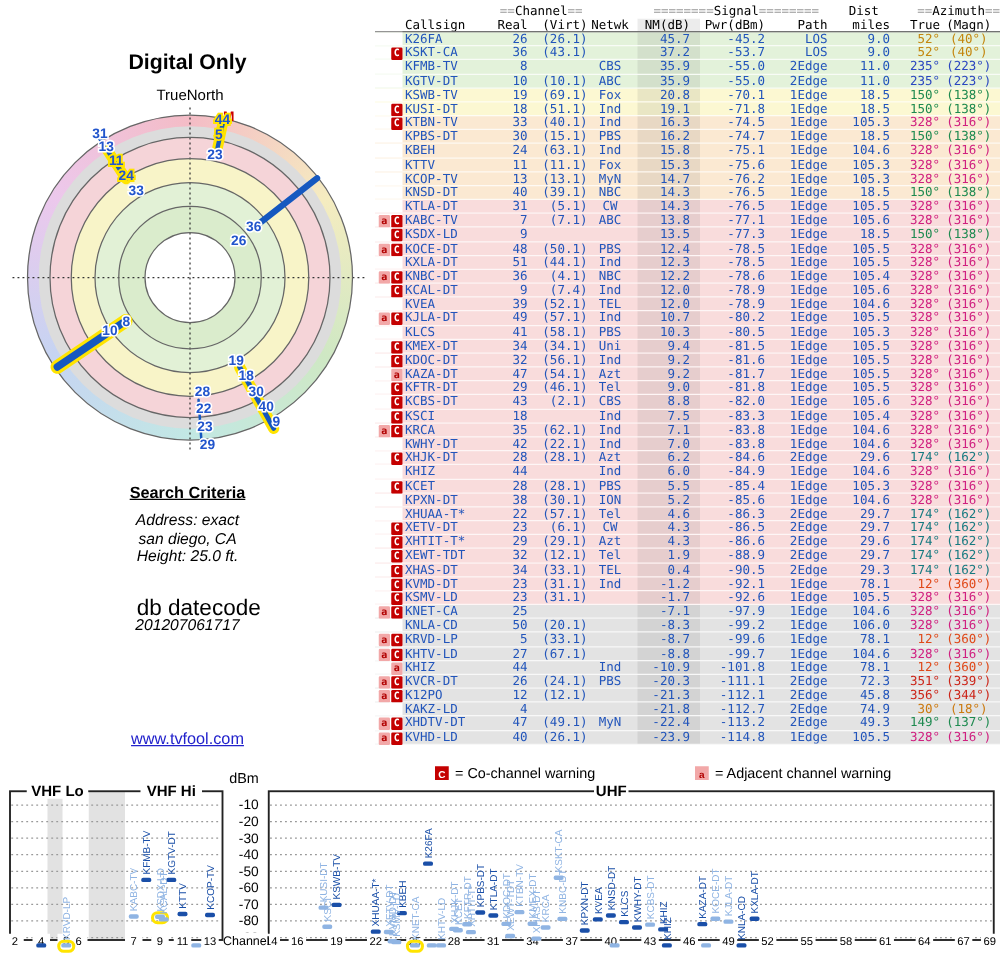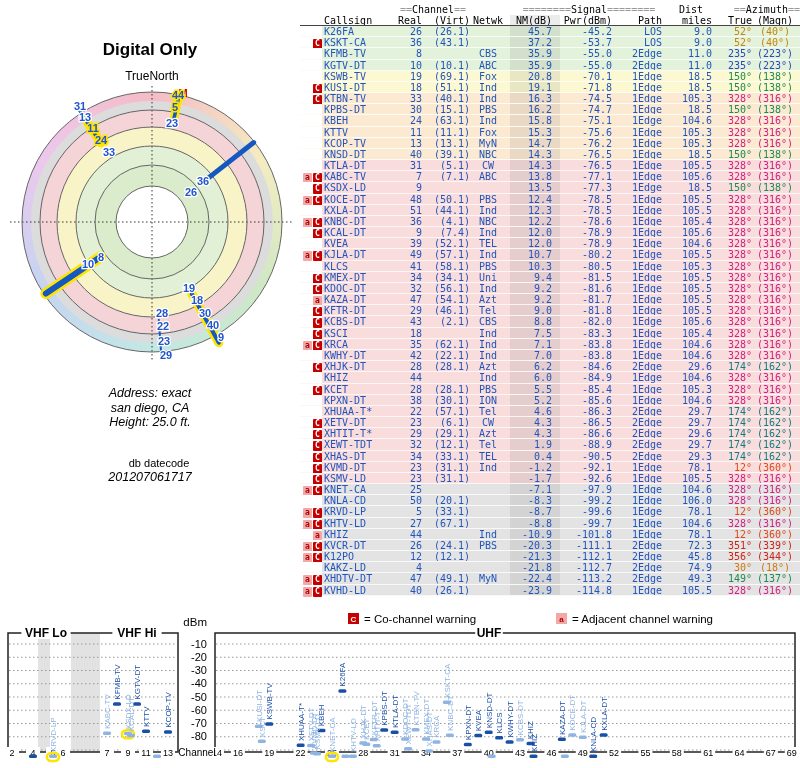--- a/index.html
+++ b/index.html
@@ -7,21 +7,21 @@
         font-family:"Liberation Sans",sans-serif;}
   
   #radar-title{position:absolute;left:0;top:40px;width:300px;text-align:center;
                font-size:17px;font-weight:bold;color:#000;}
   .ring{position:absolute;border-radius:50%;}
   #radar-svg{position:absolute;left:0;top:0;width:300px;height:380px;}
   
   #search{position:absolute;left:0;top:386px;width:300px;text-align:center;color:#000;}
   #search .head{font-size:13px;font-weight:bold;text-decoration:underline;margin-bottom:8px;}
   #search .line{font-size:12.5px;line-height:14.5px;font-style:italic;}
-  #search .dc{margin-top:26px;font-size:11px;line-height:14.5px;margin-left:18px;}
+  #search .dc{margin-top:26px;font-size:18px;line-height:14.5px;margin-left:18px;}
   #site-link{position:absolute;left:0;top:583px;width:300px;text-align:center;
              font-size:13px;color:#2222cc;text-decoration:underline;cursor:pointer;}
   
   #tablewrap{position:absolute;left:300px;top:4px;width:500px;
              font-family:"DejaVu Sans Mono","Liberation Mono",monospace;font-size:10px;color:#111;}
   .trow{display:flex;height:11.18px;line-height:11.2px;box-sizing:border-box;}
   .badges{width:22px;text-align:right;background:#fff;white-space:nowrap;}
   .badge{display:inline-block;width:9px;height:10px;font-size:8px;line-height:10px;
          text-align:center;font-weight:bold;border-radius:1px;margin-left:1px;
          font-family:"DejaVu Sans Mono",monospace;}
@@ -101,26 +101,28 @@
         <text x="213" y="329" text-anchor="middle" font-size="11" font-weight="bold" fill="#2255cc" stroke="#ffffff" stroke-width="2.5" paint-order="stroke" font-family="&quot;Liberation Sans&quot;,sans-serif">40</text>
         <text x="221" y="341" text-anchor="middle" font-size="11" font-weight="bold" fill="#2255cc" stroke="#ffffff" stroke-width="2.5" paint-order="stroke" font-family="&quot;Liberation Sans&quot;,sans-serif">9</text>
         <text x="162" y="317" text-anchor="middle" font-size="11" font-weight="bold" fill="#2255cc" stroke="#ffffff" stroke-width="2.5" paint-order="stroke" font-family="&quot;Liberation Sans&quot;,sans-serif">28</text>
         <text x="163" y="330" text-anchor="middle" font-size="11" font-weight="bold" fill="#2255cc" stroke="#ffffff" stroke-width="2.5" paint-order="stroke" font-family="&quot;Liberation Sans&quot;,sans-serif">22</text>
         <text x="164" y="345" text-anchor="middle" font-size="11" font-weight="bold" fill="#2255cc" stroke="#ffffff" stroke-width="2.5" paint-order="stroke" font-family="&quot;Liberation Sans&quot;,sans-serif">23</text>
         <text x="166" y="359" text-anchor="middle" font-size="11" font-weight="bold" fill="#2255cc" stroke="#ffffff" stroke-width="2.5" paint-order="stroke" font-family="&quot;Liberation Sans&quot;,sans-serif">29</text>
       </svg>
   </div>
 
   <div id="search">
+    <div class="head">Search Criteria</div>
     <div class="line">Address: exact</div>
     <div class="line">san diego, CA</div>
     <div class="line">Height: 25.0 ft.</div>
     <div class="dc">db datecode</div>
     <div class="line">201207061717</div>
   </div>
+  <div id="site-link">www.tvfool.com</div>
 
   <div id="tablewrap">
       <div class="trow hrow">
         <div class="badges"></div>
         <div class="c cs"></div>
         <div class="c" style="width:74px;text-align:center"><span class="eq">==</span><span>Channel</span><span class="eq">==</span></div>
         <div class="c" style="width:40px"></div>
         <div class="c" style="width:158px;text-align:center"><span class="eq">========</span><span>Signal</span><span class="eq">========</span></div>
         <div class="c" style="width:46px;text-align:center">Dist</div>
         <div class="c" style="width:86px;text-align:right"><span class="eq">==</span><span>Azimuth</span><span class="eq">==</span></div>

